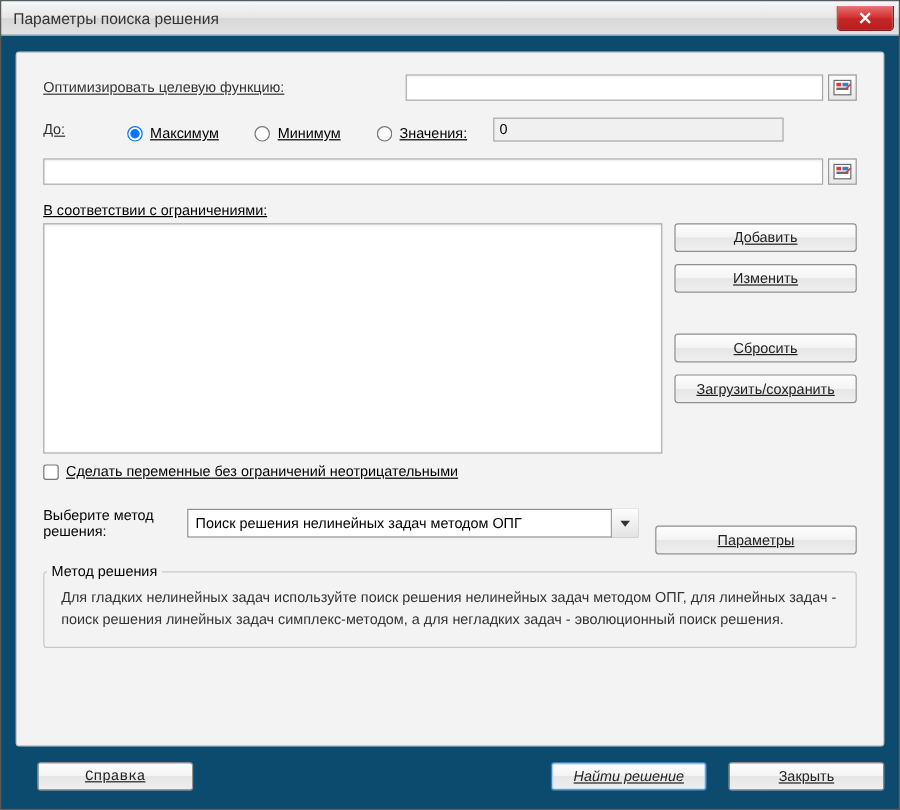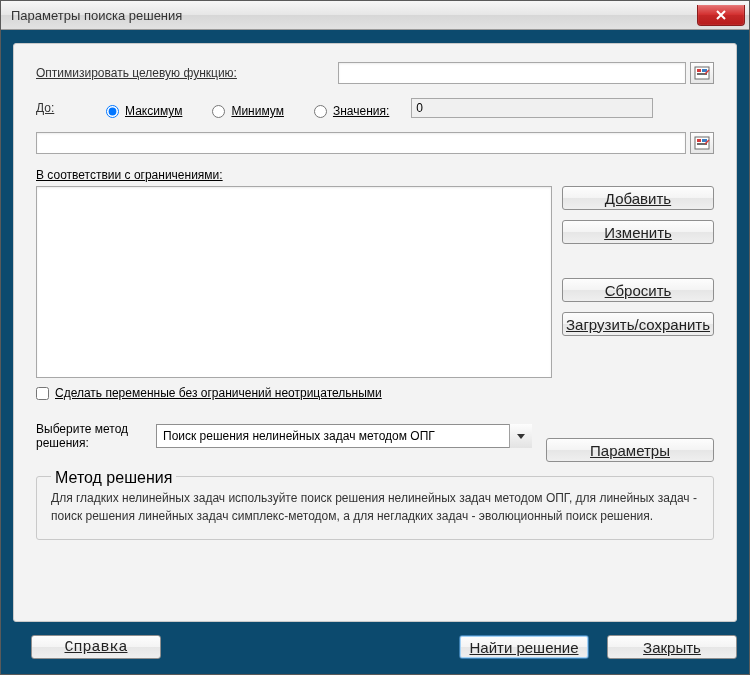--- a/index.html
+++ b/index.html
@@ -59,25 +59,25 @@
   .var-row input { flex:1; }
   .constraints-area { display:flex; gap:10px; }
   .constraints-list {
     flex:1; height:192px; background:#fff; border:1px solid #a8a8a8;
     box-shadow:inset 0 1px 2px rgba(0,0,0,.08); box-sizing:border-box;
     overflow-y:scroll;
   }
   .side-buttons { width:152px; display:flex; flex-direction:column; }
   .win-btn {
     height:24px; background:linear-gradient(to bottom,#fdfdfd 0%,#f4f4f4 49%,#e6e6e6 50%,#efefef 100%);
-    border:1px solid #8f8f8f; border-radius:3px; font-size:15px; cursor:pointer;
+    border:1px solid #8f8f8f; border-radius:3px; font-size:12px; cursor:pointer;
     text-decoration:underline; color:#222;
     padding:0;
   }
-  .win-btn.default { border:1px solid #3c7fb1; box-shadow:0 0 0 1px #a3d1f5 inset; }
+  .win-btn.default { border:1px solid #3c7fb1; box-shadow:0 0 0 1px #a3d1f5 inset;font-style:italic; }
   .side-buttons .win-btn { margin-bottom:10px; }
   .side-buttons .gap { height:24px; }
   .chk-row { display:flex; align-items:flex-end; margin-top:8px; margin-bottom:10px; }
   .chk-row input { margin:0 6px 0 0; }
   .chk-row span { text-decoration:underline; }
   .method-row { display:flex; align-items:center; gap:14px; margin-bottom:14px; }
   .method-lbl { width:106px; line-height:14px; }
   .select-wrap { flex:1; position:relative; height:24px; }
   .select-wrap .sel-display {
     position:absolute; inset:0; background:#fff; border:1px solid #8f8f8f;
@@ -92,21 +92,21 @@
   .select-wrap .sel-arrow::after {
     content:""; border-left:4px solid transparent; border-right:4px solid transparent;
     border-top:5px solid #333;
   }
   .params-btn { width:168px;margin-top:28px; }
   .groupbox {
     border:1px solid #c9c9c9; border-radius:3px; padding:12px 14px 14px 14px;
     position:relative; margin-top:4px;
   }
   .groupbox .legend {
-    position:absolute; top:-8px; left:14px; background:#f3f3f3; padding:0 4px; font-size:16px;
+    position:absolute; top:-8px; left:2px; background:#f3f3f3; padding:0 4px; font-size:12px;
   }
   .groupbox .desc { line-height:18px; color:#333; }
   .bottom-bar {
     position:absolute; left:12px; right:12px; bottom:12px; height:30px;
     display:flex; align-items:center;
   }
   .bottom-bar .spacer { flex:1; }
   .bottom-bar .win-btn { width:130px; margin-left:18px; }
   .bottom-bar .help-btn { width:130px; margin-left:18px;font-family:Liberation Mono, monospace; }
 </style>

